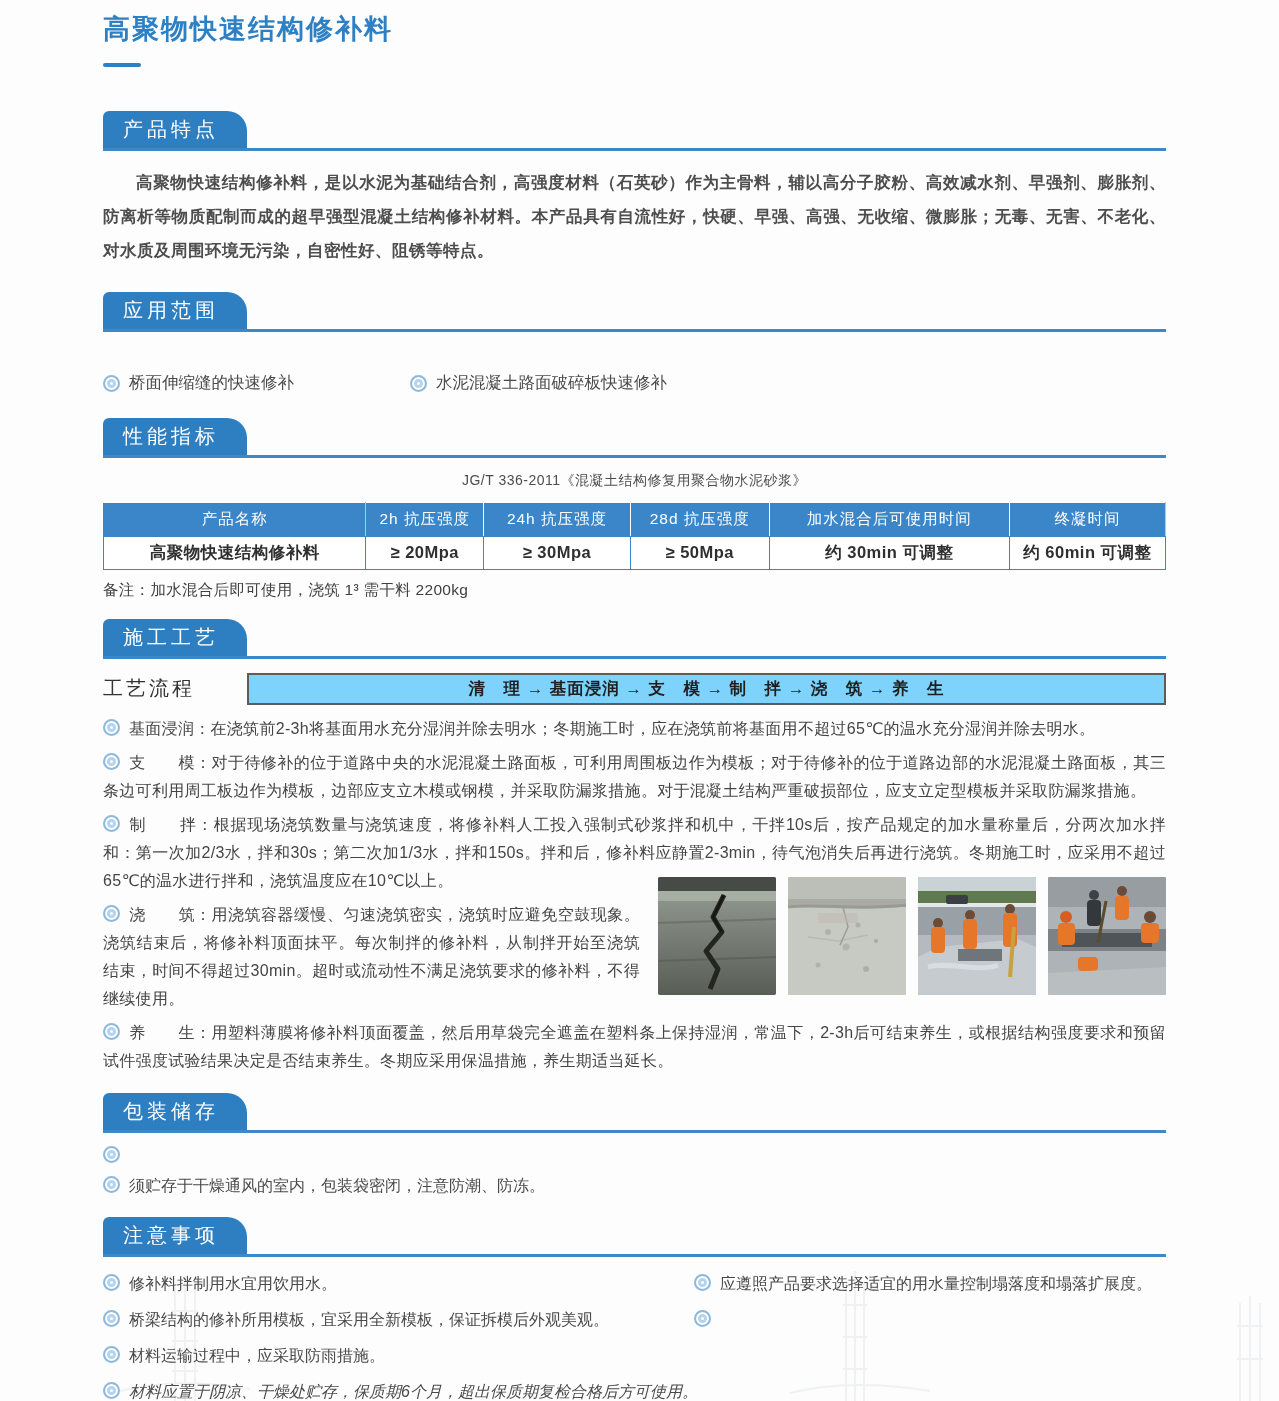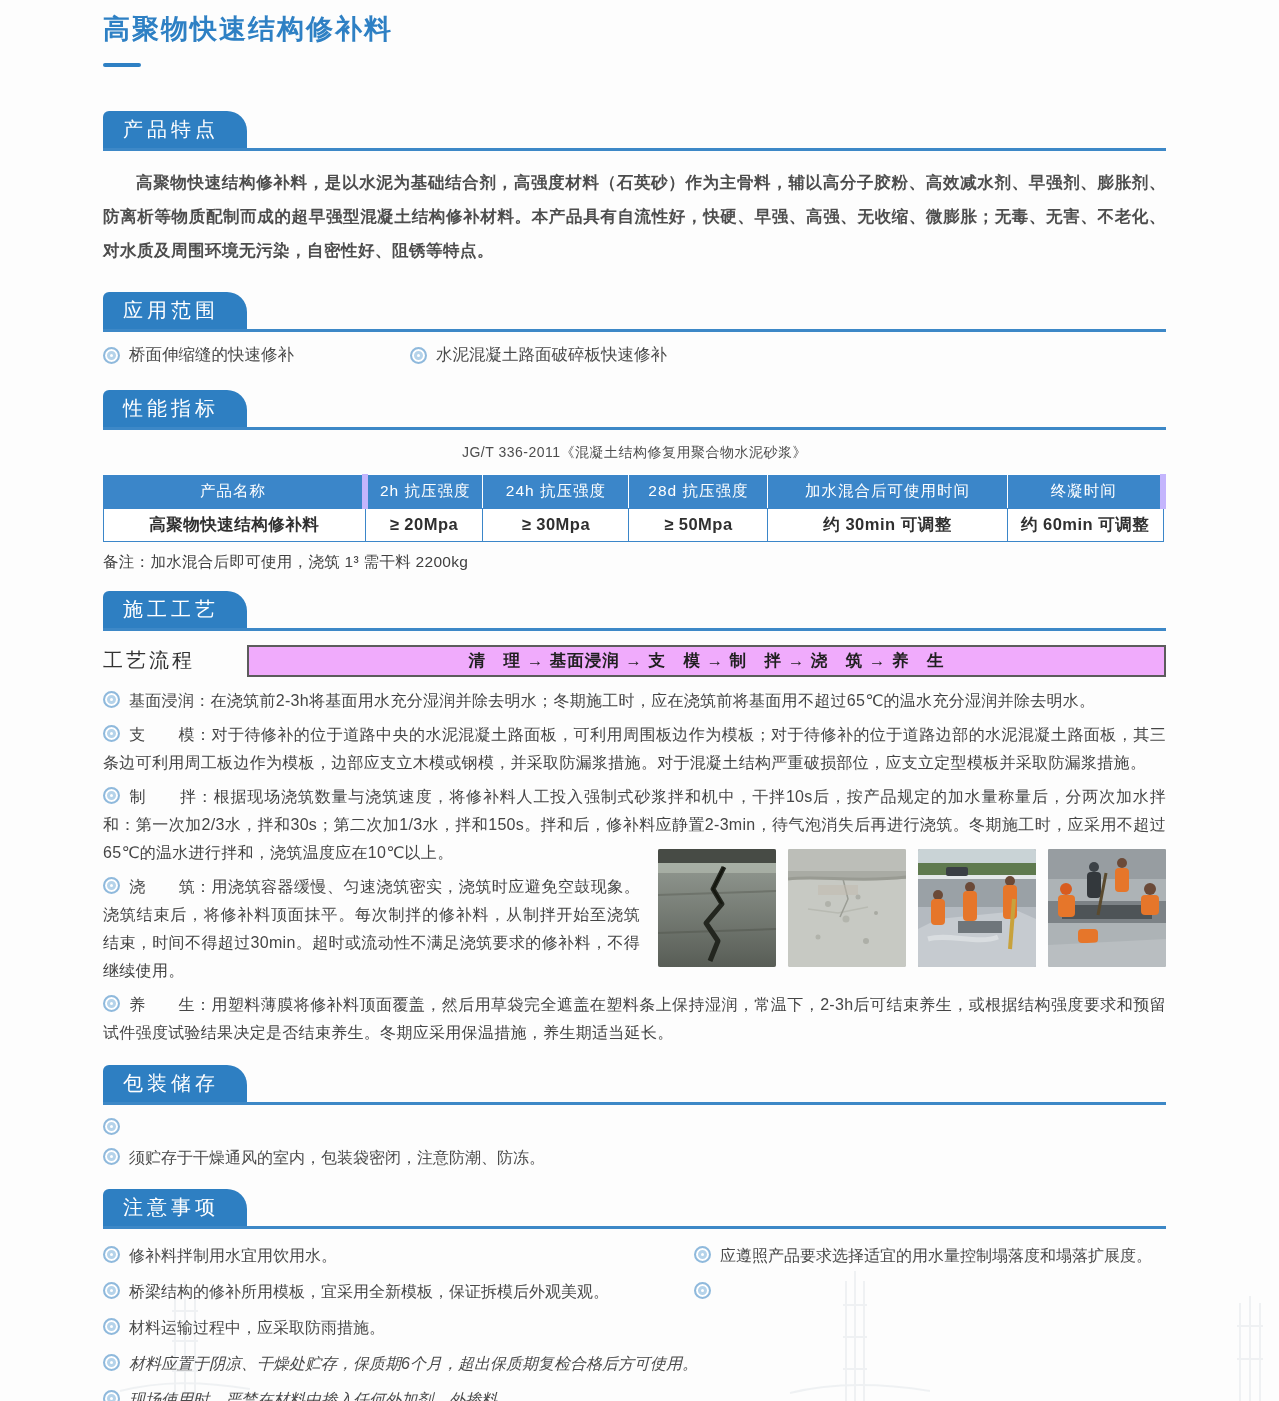--- a/index.html
+++ b/index.html
@@ -38,45 +38,45 @@
   
   .blt{
     display:inline-block;width:13px;height:13px;border-radius:50%;
     border:2px solid #8fb9dc;background:#fff;
     box-shadow:inset 0 0 0 2px #ffffff, inset 0 0 0 5px #b5d3ea;
     vertical-align:-2px;margin-right:9px;flex:none;
   }
 
   
   .app-row{display:flex;margin-top:12px;}
-  .app-item{display:flex;align-items:center;font-size:16.5px;color:#4a4a4a;}
+  .app-item{display:flex;align-items:center;font-size:16.5px;color:#4a4a4a;margin-top:28px;}
   .app-item:first-child{width:307px;}
   .app-item .blt{margin-top:1px;}
 
   
   .standard-line{margin-top:14px;text-align:center;font-size:14px;color:#4d4d4d;letter-spacing:.5px;}
   table.perf{border-collapse:collapse;width:100%;margin-top:12px;table-layout:fixed;}
   table.perf th{
     background:#3b86c9;color:#fff;font-size:15.5px;font-weight:normal;
     border:1px solid #ffffff;border-bottom:1px solid #3b86c9;padding:6px 2px;letter-spacing:1px;
   }
-  table.perf th:first-child,table.perf th:last-child{border-left:1px solid #3b86c9;border-right:6px solid #c4b5fd;}
+  table.perf th:first-child,table.perf th:last-child{border-left:1px solid #3b86c9;border-right:1px solid #c4b5fd;}
   table.perf td{
     background:#fff;color:#2f2f2f;font-size:16.5px;font-weight:600;text-align:center;
     border:1px solid #3b86c9;padding:5px 2px;letter-spacing:.5px;
   }
   .c1{width:24.7%;} .c2{width:11.1%;} .c3{width:13.8%;} .c4{width:13.1%;} .c5{width:22.6%;} .c6{width:14.7%;}
   .table-note{margin-top:10px;font-size:15.5px;color:#3f3f3f;letter-spacing:.3px;}
 
   
   .flow-row{display:flex;align-items:center;margin-top:14px;}
   .flow-label{font-size:20px;color:#333;width:144px;letter-spacing:3px;flex:none;}
   .flow-box{
     flex:1;border:2px solid #5c5c5c;text-align:center;font-size:16.5px;font-weight:600;
-    color:#1f1f1f;padding:3px 16px;letter-spacing:1px;background:#f0abfc;
+    color:#1f1f1f;padding:3px 16px;letter-spacing:1px;background:#7dd3fc;
   }
   .steps{margin-top:10px;}
   .step{margin:0 0 6px 0;font-size:16px;line-height:1.75;color:#454545;text-align:justify;letter-spacing:.3px;}
   .pour-row{display:flex;align-items:flex-start;gap:18px;}
   .pour-row .step{flex:1;}
   .photos{display:flex;gap:12px;margin-top:-24px;flex:none;}
   .photo{width:118px;height:118px;border-radius:2px;overflow:hidden;background:#bbb;}
   .photo svg{display:block;}
 
   

